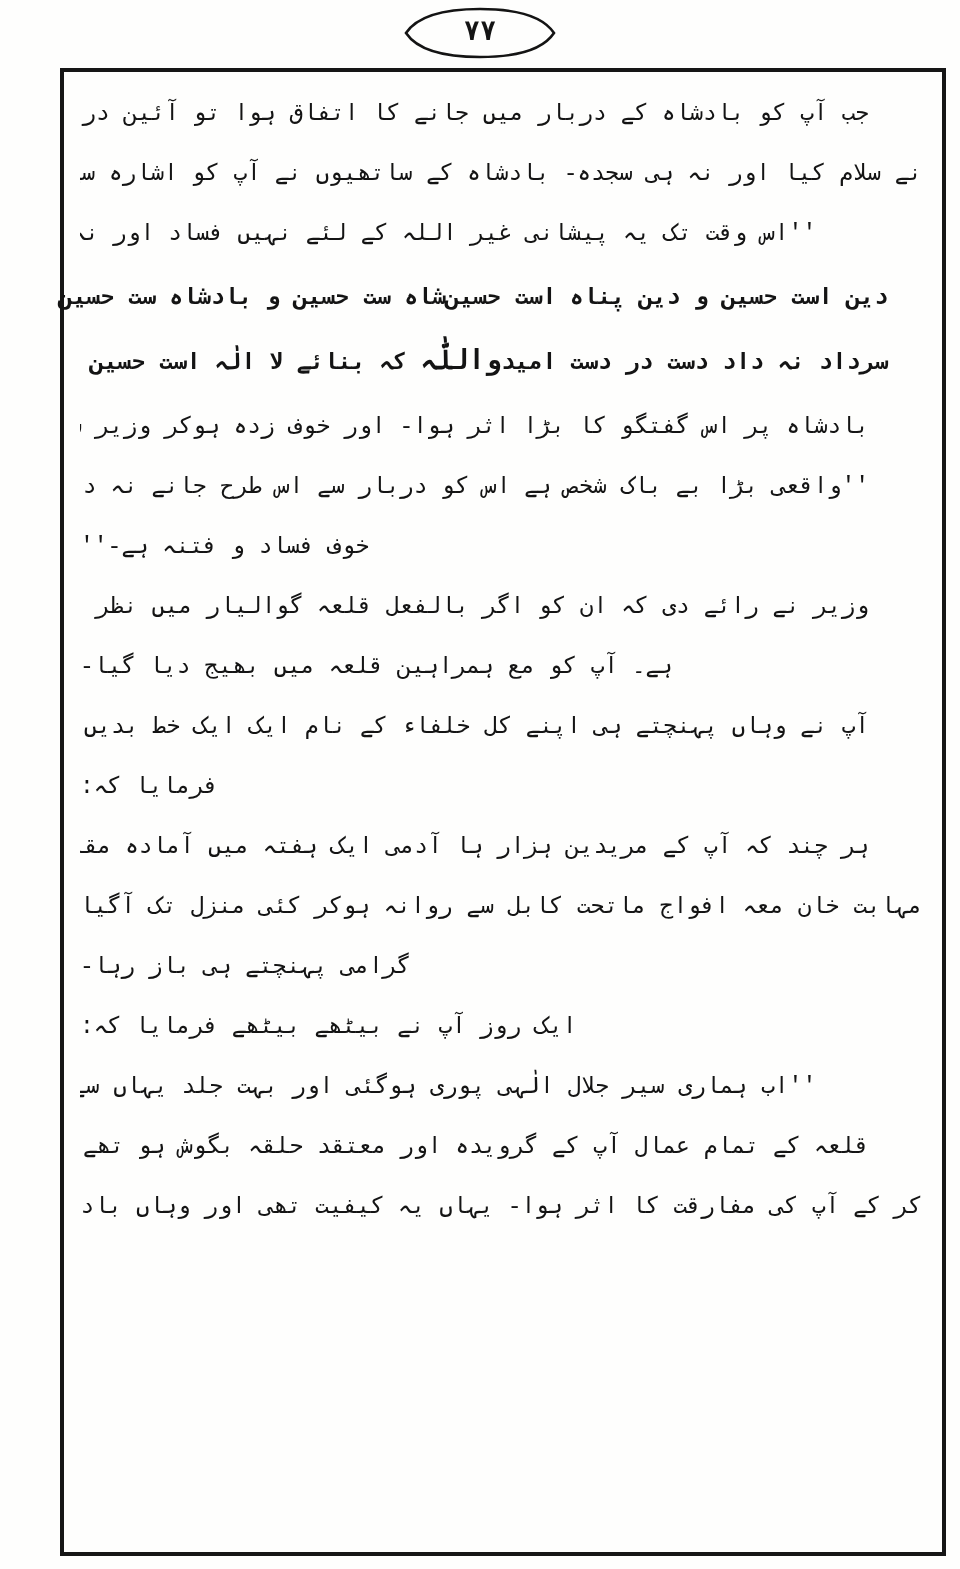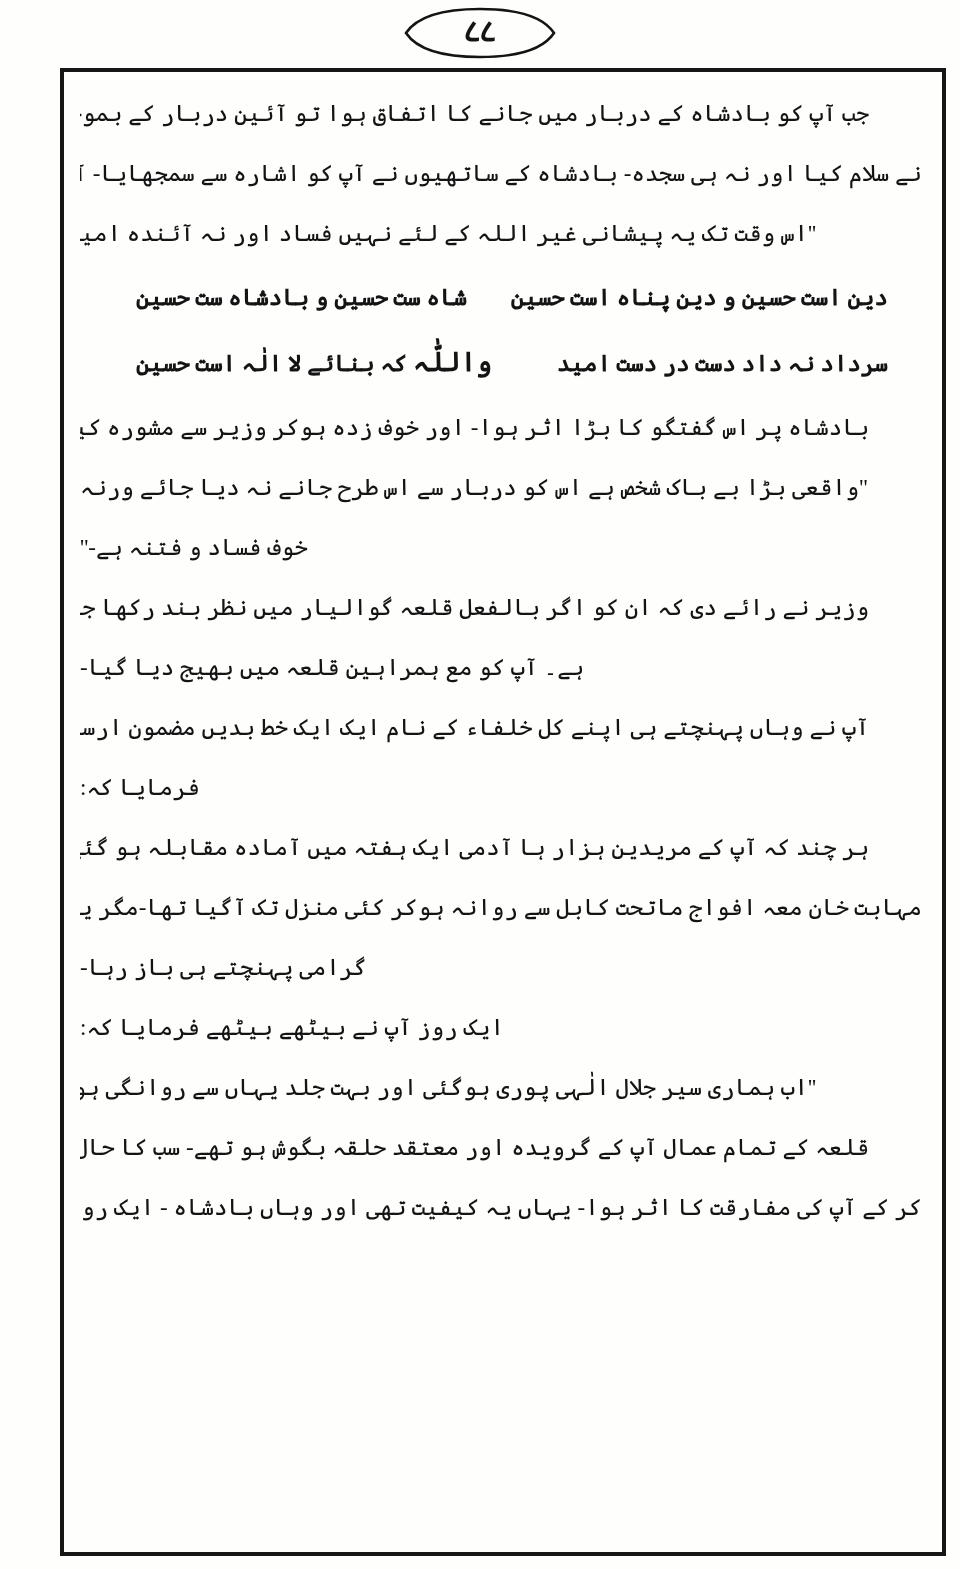--- a/index.html
+++ b/index.html
@@ -1,20 +1,20 @@
 <!DOCTYPE html>
 <html lang="ur" dir="ltr"><head>
 <meta charset="utf-8">
 <style>
   html,body{margin:0;padding:0;background:#ffffff;}
   .page{
     position:relative;
     width:960px;height:1569px;
     background:#fefefdf5;
-    font-family:Liberation Serif, serif;
+    font-family:Liberation Mono, monospace;
     color:#141414;
     overflow:hidden;
   }
   
   .ornament{
     position:absolute;top:6px;left:50%;transform:translateX(-50%);
     width:160px;height:54px;
   }
   .ornament svg{position:absolute;top:0;left:0;}
   .page-num{

